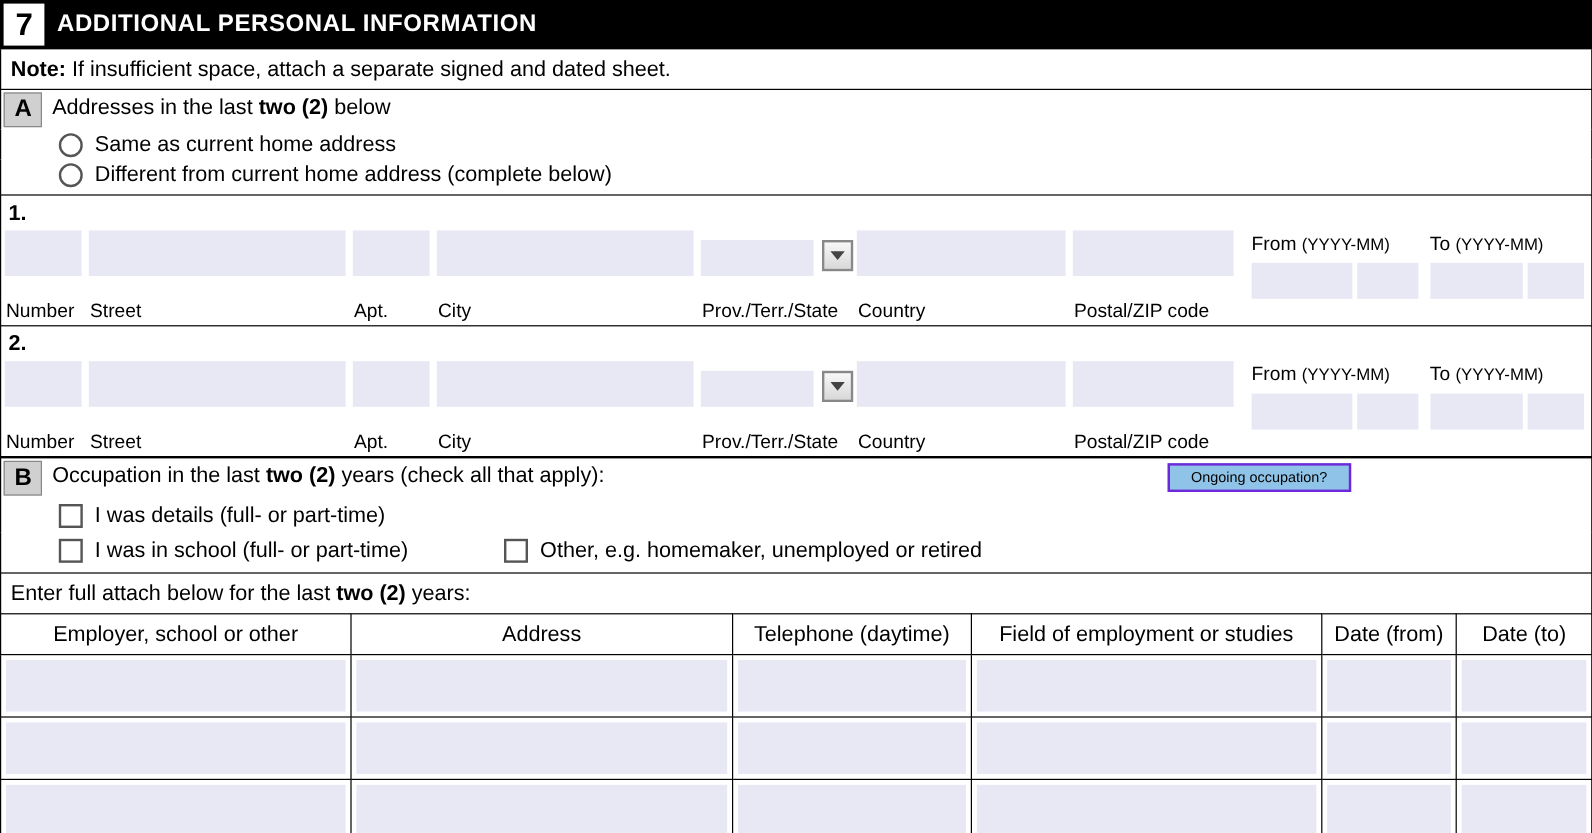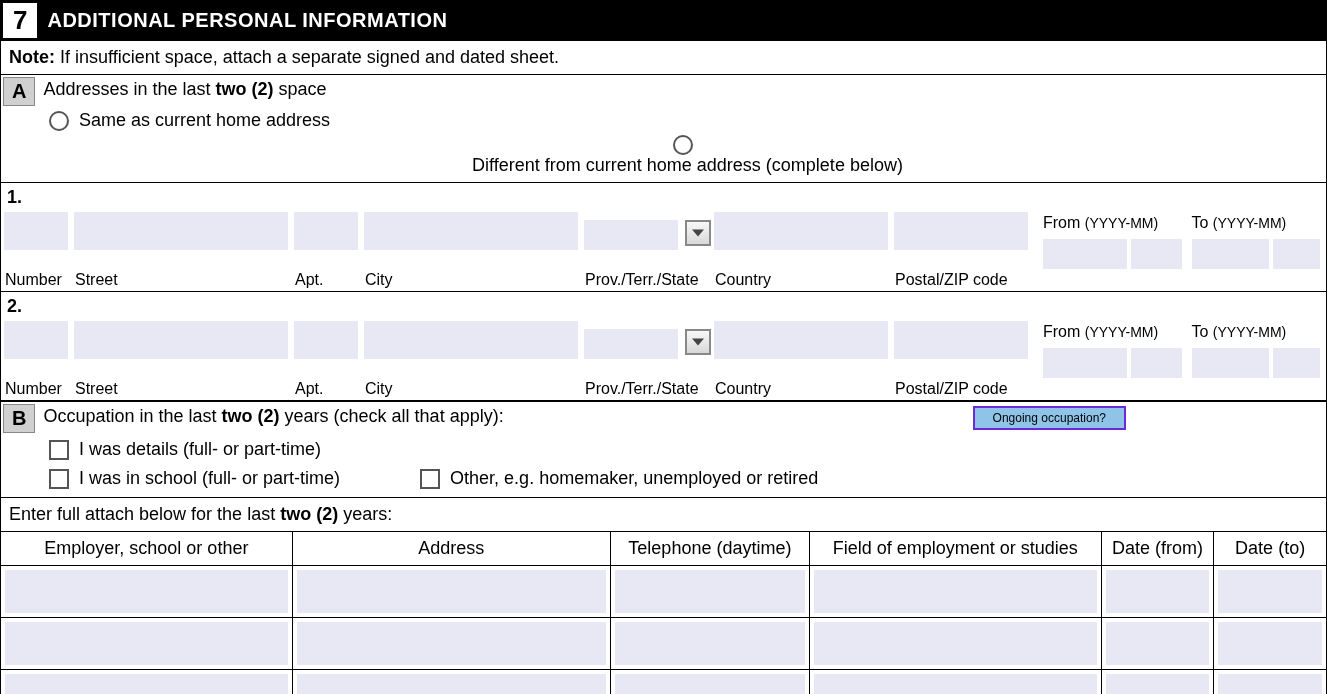--- a/index.html
+++ b/index.html
@@ -46,28 +46,28 @@
   <div class="section-title">ADDITIONAL PERSONAL INFORMATION</div>
 </div>
 
 <div class="note-row">
   <b>Note:</b><span> If insufficient space, attach a separate signed and dated sheet.</span>
 </div>
 
 <div class="sub-header">
   <div class="sub-letter">A</div>
   <div class="sub-text">
-    <span>Addresses in the last </span><b>two (2)</b><span> space</span>
+    <span>Addresses in the last </span><b>two (2)</b><span> below</span>
   </div>
 </div>
 <div class="radio-row">
   <div class="radio"></div>
   <span>Same as current home address</span>
 </div>
-<div class="radio-row" style="padding-bottom:6px;flex-direction:column;">
+<div class="radio-row" style="padding-bottom:6px;">
   <div class="radio"></div>
   <span>Different from current home address (complete below)</span>
 </div>
 
 <div class="addr-block">
   <div class="addr-grid">
     <div class="addr-rownum">1.</div>
     <div style="grid-column:1;">
         <div class="field"></div>
       </div>

